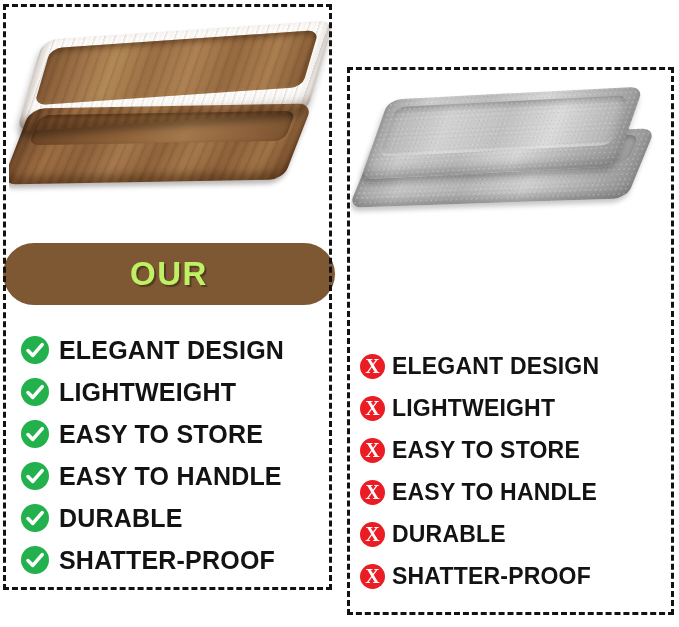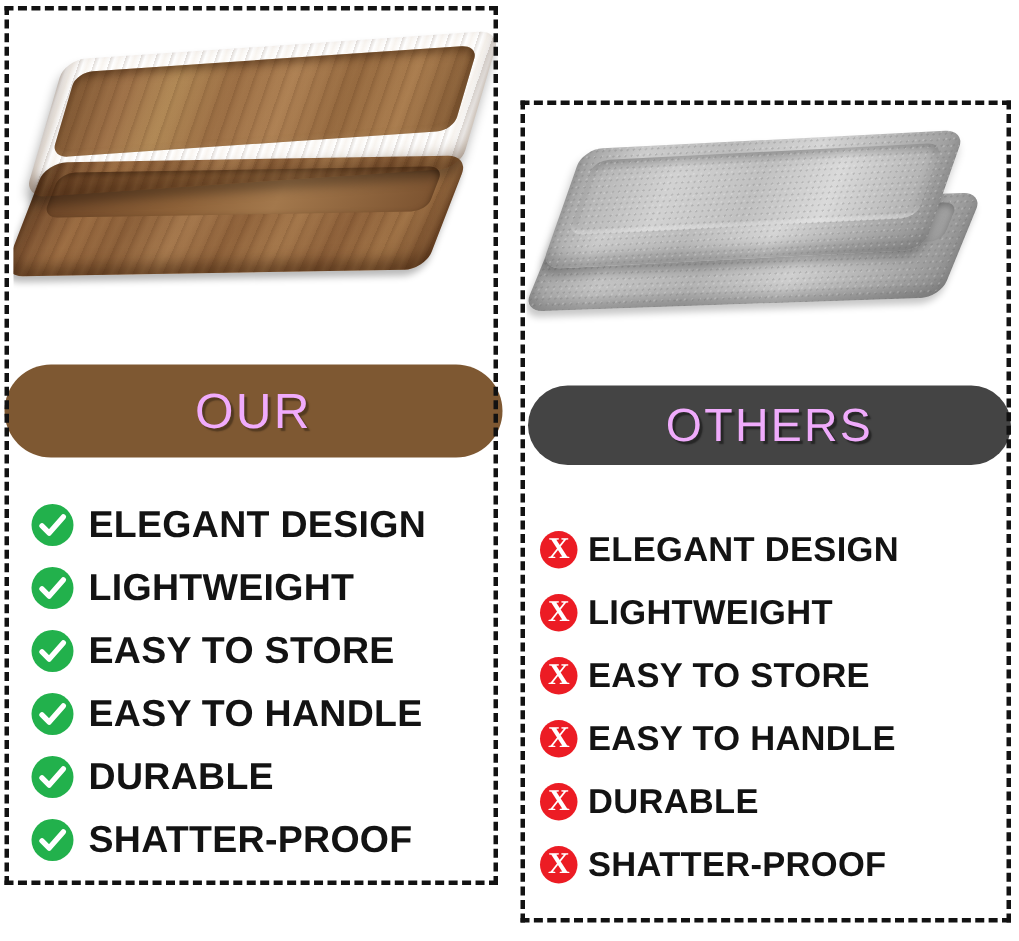--- a/index.html
+++ b/index.html
@@ -159,22 +159,22 @@
     background-size: 4px 4px, 5px 5px;
     background-position: 0 0, 2px 3px;
   }
 
   
   .banner {
     position: absolute;
     display: flex;
     align-items: center;
     justify-content: center;
-    color: #f0abfc;
-    font-weight: normal;
+    color: #bef264;
+    font-weight: bold;
     letter-spacing: 1.5px;
     border-radius: 31px;
   }
   .banner-our {
     left: 0px;
     top: 239px;
     width: 332px;
     height: 62px;
     background: #7e5832;
     font-size: 33px;
@@ -323,21 +323,20 @@
     <div class="wood-stage">
       <div class="stone-tray stone-tray-lower">
         <div class="stone-speckle"></div>
       </div>
       <div class="stone-tray stone-tray-upper">
         <div class="stone-speckle"></div>
       </div>
     </div>
   </div>
 
-  <div class="banner banner-others">OTHERS</div>
 
   <ul class="feature-list list-right">
     <li class="feature-item">
       <span class="icon-cross">
         <span>X</span>
       </span>
       <span class="feature-label">ELEGANT DESIGN</span>
     </li>
     <li class="feature-item">
       <span class="icon-cross">

